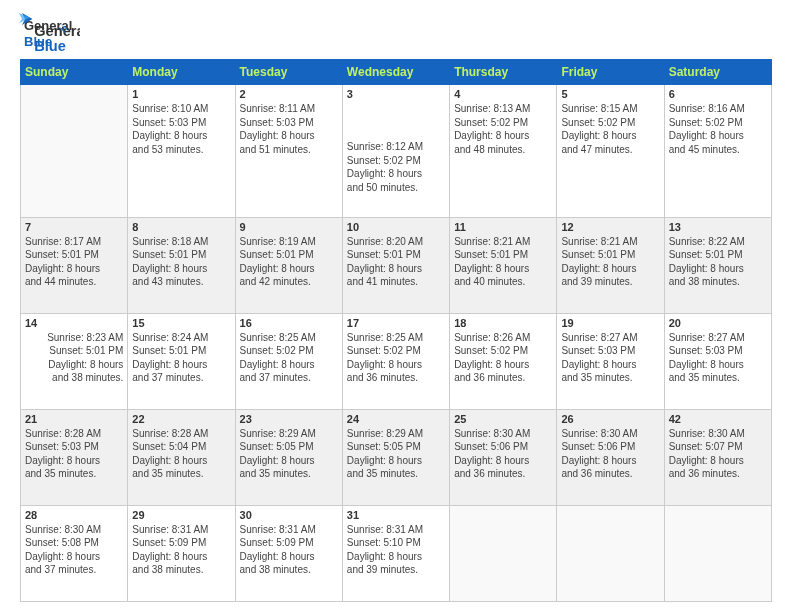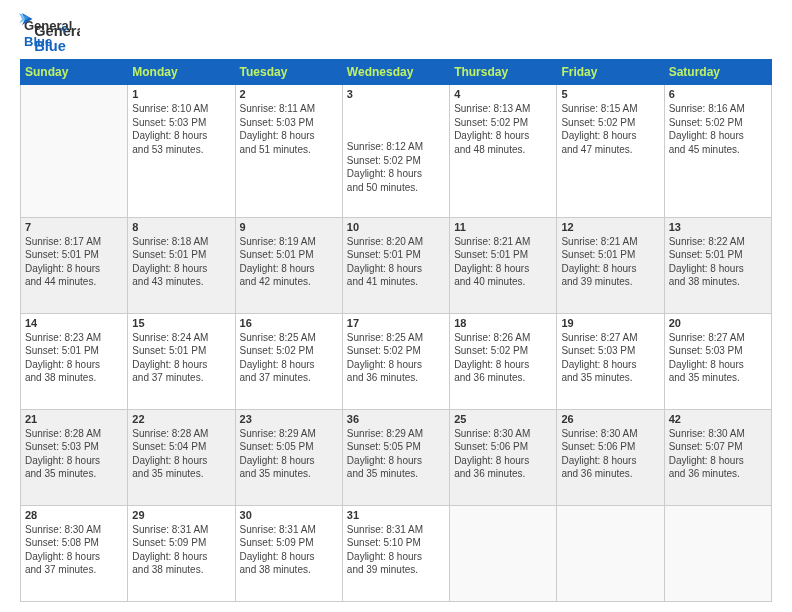--- a/index.html
+++ b/index.html
@@ -219,21 +219,21 @@
             <span class="day-num">13</span>
             <div class="day-info" style="white-space: pre-line;">Sunrise: 8:22 AM
 Sunset: 5:01 PM
 Daylight: 8 hours
 and 38 minutes.</div>
           </td>
         </tr>
         <tr>
           <td>
             <span class="day-num">14</span>
-            <div class="day-info" style="white-space: pre-line;">Sunrise: 8:23 AM
+            <div class="day-info" style="white-space: pre-line; text-align: right;">Sunrise: 8:23 AM
 Sunset: 5:01 PM
 Daylight: 8 hours
 and 38 minutes.</div>
           </td>
           <td>
             <span class="day-num">15</span>
             <div class="day-info" style="white-space: pre-line;">Sunrise: 8:24 AM
 Sunset: 5:01 PM
 Daylight: 8 hours
 and 37 minutes.</div>
@@ -290,21 +290,21 @@
 and 35 minutes.</div>
           </td>
           <td>
             <span class="day-num">23</span>
             <div class="day-info" style="white-space: pre-line;">Sunrise: 8:29 AM
 Sunset: 5:05 PM
 Daylight: 8 hours
 and 35 minutes.</div>
           </td>
           <td>
-            <span class="day-num">36</span>
+            <span class="day-num">24</span>
             <div class="day-info" style="white-space: pre-line;">Sunrise: 8:29 AM
 Sunset: 5:05 PM
 Daylight: 8 hours
 and 35 minutes.</div>
           </td>
           <td>
             <span class="day-num">25</span>
             <div class="day-info" style="white-space: pre-line;">Sunrise: 8:30 AM
 Sunset: 5:06 PM
 Daylight: 8 hours

